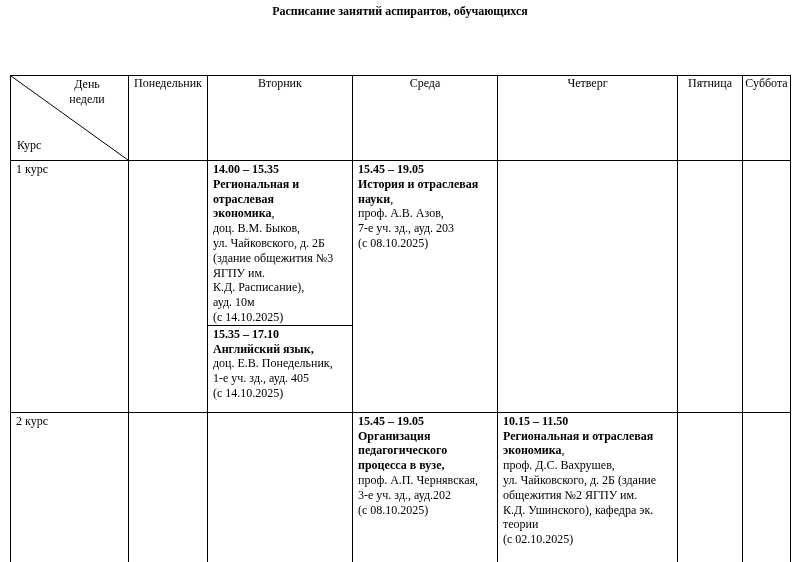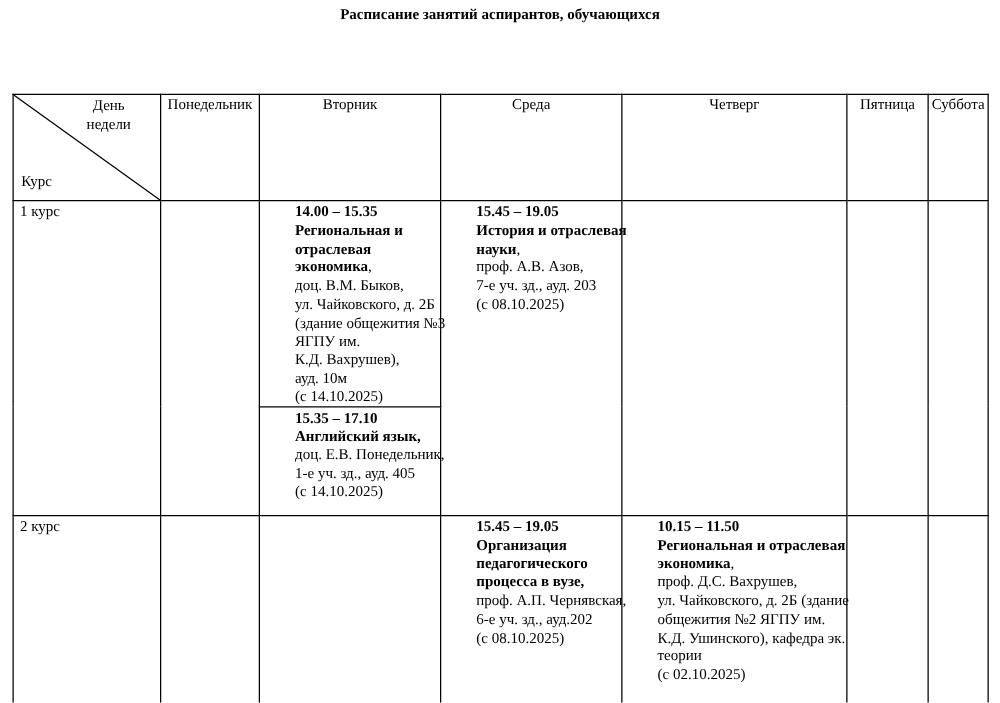--- a/index.html
+++ b/index.html
@@ -49,21 +49,21 @@
   }
   td.corner .corner-course {
     position: absolute; bottom: 7px; left: 6px;
   }
   td.course {
     font-weight: bold;
     padding: 1px 4px 0 5px;
     margin-top: 46px;
   }
   td.lesson { padding: 1px 3px 0 5px; }
-  td.lesson div { white-space: nowrap; margin-left: 23px; }
+  td.lesson div { white-space: nowrap; }
   td.empty { padding: 0; }
 </style>
 </head>
 <body>
 
 <div class="title">
   <div>Расписание занятий аспирантов, обучающихся</div>
 </div>
 
 <table class="schedule">
@@ -101,21 +101,21 @@
       <td class="empty" rowspan="2"></td>
       <td class="lesson">
           <div><b>14.00 – 15.35</b></div>
           <div><b>Региональная и</b></div>
           <div><b>отраслевая</b></div>
           <div><b>экономика</b>,</div>
           <div>доц. В.М. Быков,</div>
           <div>ул. Чайковского, д. 2Б</div>
           <div>(здание общежития №3</div>
           <div>ЯГПУ им.</div>
-          <div>К.Д. Вахрушев),</div>
+          <div>К.Д. Расписание),</div>
           <div>ауд. 10м</div>
           <div>(с 14.10.2025)</div>
         </td>
       <td class="lesson" rowspan="2">
           <div><b>15.45 – 19.05</b></div>
           <div><b>История и отраслевая</b></div>
           <div><b>науки</b>,</div>
           <div>проф. А.В. Азов,</div>
           <div>7-е уч. зд., ауд. 203</div>
           <div>(с 08.10.2025)</div>
@@ -137,21 +137,21 @@
     <tr style="height:154px">
       <td class="course">2 курс</td>
       <td class="empty"></td>
       <td class="empty"></td>
       <td class="lesson">
           <div><b>15.45 – 19.05</b></div>
           <div><b>Организация</b></div>
           <div><b>педагогического</b></div>
           <div><b>процесса в вузе,</b></div>
           <div>проф. А.П. Чернявская,</div>
-          <div>6-е уч. зд., ауд.202</div>
+          <div>3-е уч. зд., ауд.202</div>
           <div>(с 08.10.2025)</div>
         </td>
       <td class="lesson">
           <div><b>10.15 – 11.50</b></div>
           <div><b>Региональная и отраслевая</b></div>
           <div><b>экономика</b>,</div>
           <div>проф. Д.С. Вахрушев,</div>
           <div>ул. Чайковского, д. 2Б (здание</div>
           <div>общежития №2 ЯГПУ им.</div>
           <div>К.Д. Ушинского), кафедра эк.</div>

